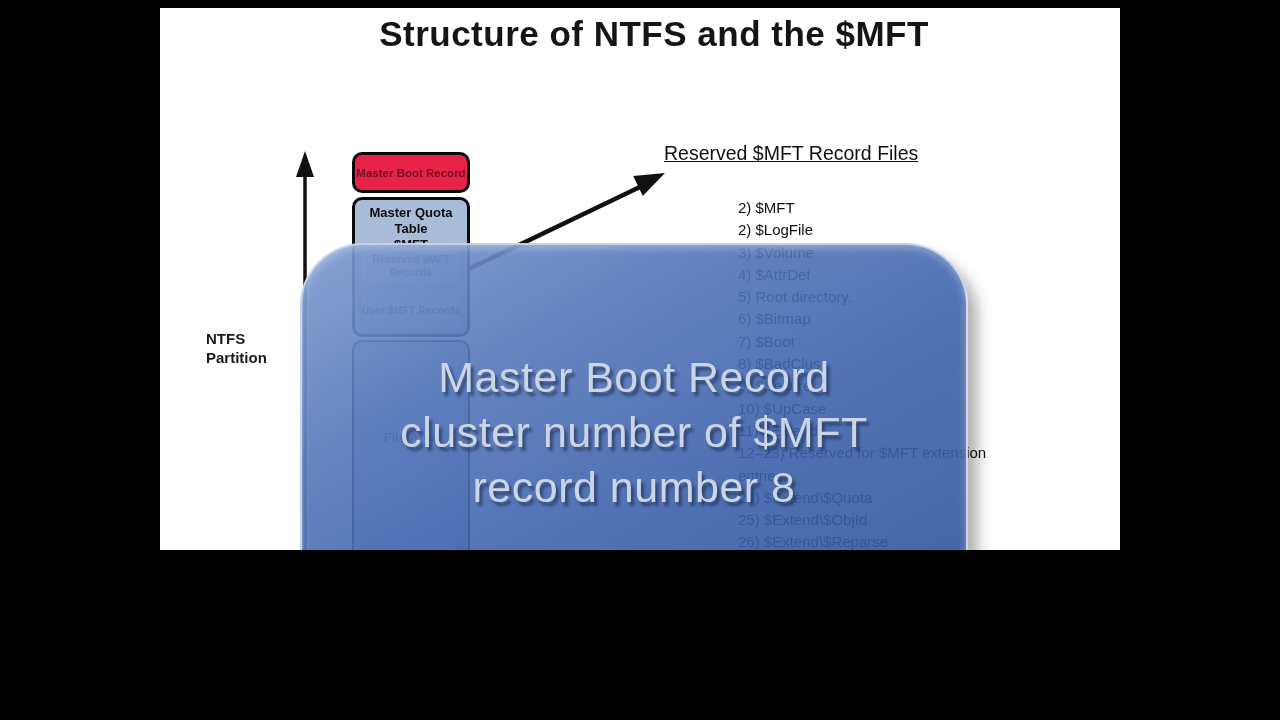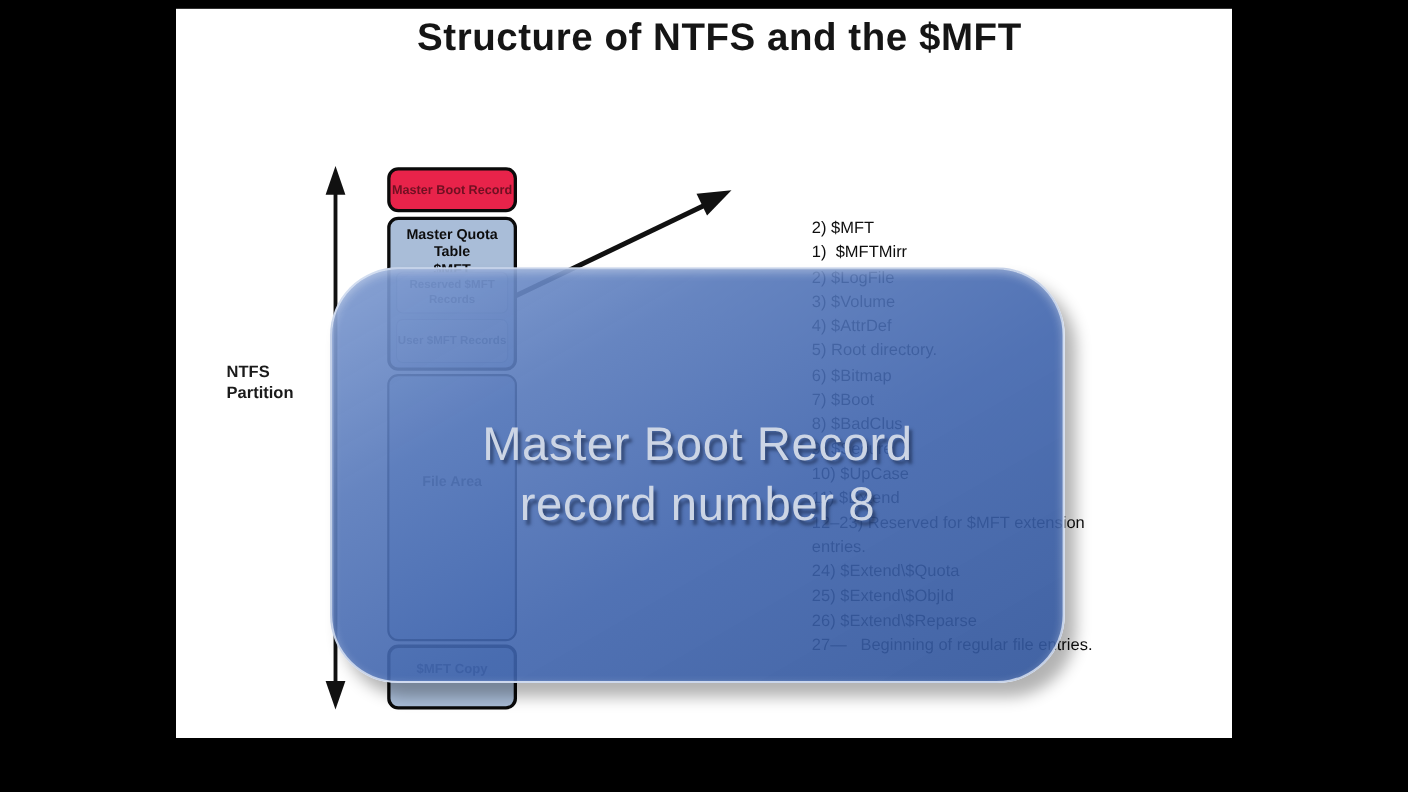--- a/index.html
+++ b/index.html
@@ -1,16 +1,16 @@
 <!DOCTYPE html>
 <html><head>
 <meta charset="utf-8">
 <style>
   html,body{margin:0;padding:0;background:#000;}
-  .stage{position:relative;width:1280px;height:671px;background:#000;overflow:hidden;
+  .stage{position:relative;width:1280px;height:550px;background:#000;overflow:hidden;
          font-family:"Liberation Sans",sans-serif;}
   .slide{position:absolute;left:160px;top:0;width:960px;height:720px;background:#ffffff;}
   .bar{position:absolute;background:#000;}
   .bar.left{left:0;top:0;width:160px;height:720px;}
   .bar.right{left:1120px;top:0;width:160px;height:720px;}
   .bar.top{left:0;top:0;width:1280px;height:8px;}
   .bar.bottom{left:0;top:714px;width:1280px;height:6px;}
   .hairline{position:absolute;left:160px;top:710px;width:960px;height:2px;background:#c6c6c6;}
 
   .title{position:absolute;left:0;top:14px;width:100%;margin:0;text-align:center;
@@ -86,43 +86,44 @@
       <span>Master Quota Table</span>
       <span>$MFT</span>
     </div>
 
     <div class="innerbox inner1">Reserved $MFT Records</div>
     <div class="innerbox inner2">User $MFT Records</div>
 
     <div class="dbox filearea">File Area</div>
     <div class="dbox mftcopy">$MFT Copy</div>
 
+    <div class="list-header">Reserved $MFT Record Files</div>
 
     <div class="mft-list">
       <div class="li">2) $MFT</div>
-      <div class="li">1)  $MFTMirr</div>
       <div class="li">2) $LogFile</div>
       <div class="li">3) $Volume</div>
       <div class="li">4) $AttrDef</div>
       <div class="li">5) Root directory.</div>
       <div class="li">6) $Bitmap</div>
       <div class="li">7) $Boot</div>
       <div class="li">8) $BadClus</div>
       <div class="li">9) $Secure</div>
       <div class="li">10) $UpCase</div>
       <div class="li">11) $Extend</div>
       <div class="li wrap12">12–23) Reserved for $MFT extension entries.</div>
       <div class="li">24) $Extend\$Quota</div>
       <div class="li">25) $Extend\$ObjId</div>
       <div class="li">26) $Extend\$Reparse</div>
       <div class="li last">27—   Beginning of regular file entries.</div>
     </div>
 
     <div class="overlay">
       <div class="oline">Master Boot Record</div>
+      <div class="oline">cluster number of $MFT</div>
       <div class="oline">record number 8</div>
     </div>
 
   </div>
 
   <div class="bar left"></div>
   <div class="bar right"></div>
   <div class="bar top"></div>
   <div class="hairline"></div>
   <div class="bar bottom"></div>

